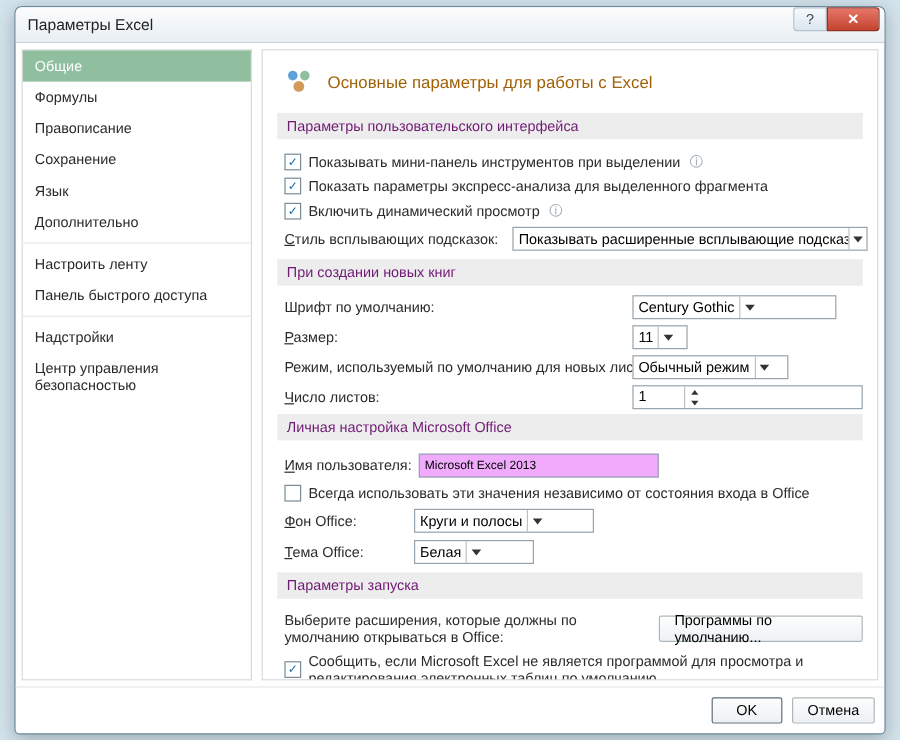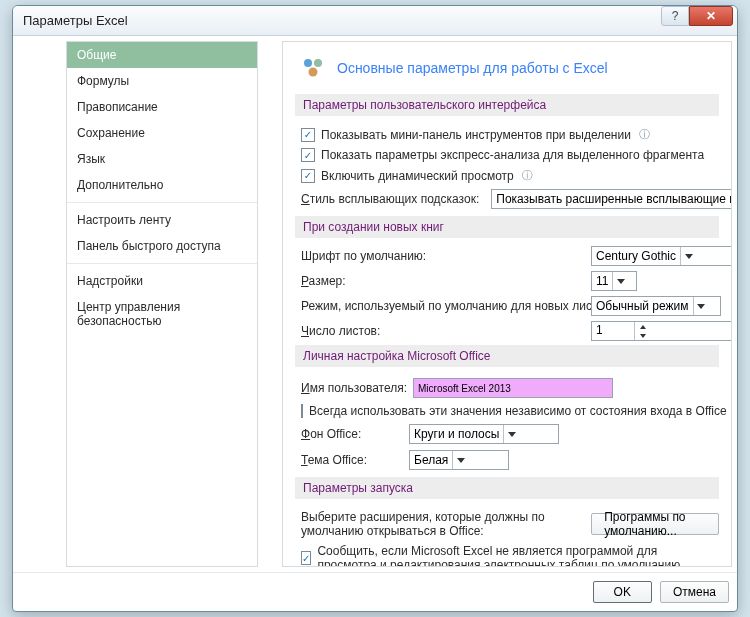--- a/index.html
+++ b/index.html
@@ -36,21 +36,21 @@
   display: flex; align-items: center; justify-content: center;
   font-size: 12px; color: #444;
 }
 .wbtn.help { width: 28px; border: 1px solid #b6c3cc; background: linear-gradient(#f6fafd,#dbe6ee); border-radius: 3px 0 0 3px; margin-top: -10px; height: 20px;}
 .wbtn.close {
   width: 44px; height: 20px;
   background: linear-gradient(#e77769,#c4442f);
   border: 1px solid #8c3426; border-radius: 0 3px 3px 0;
   color: #fff; font-weight: bold; margin-top: -10px;
 }
-.body { flex: 1; display: flex; padding: 5px; gap: 24px; overflow: hidden; margin-left: 48px; }
+.body { flex: 1; display: flex; padding: 5px; gap: 8px; overflow: hidden; }
 .sidebar {
   width: 192px;
   border: 1px solid #d7dbde;
   background: #fff;
 }
 .sidebar .item {
   padding: 6px 10px;
   color: #2b2b2b;
   cursor: pointer;
 }
@@ -64,21 +64,21 @@
   border: 1px solid #d7dbde;
   padding: 8px 12px 12px 12px;
   overflow: hidden;
   display: flex; flex-direction: column;
 }
 .heading {
   display: flex; align-items: center; gap: 10px;
   margin: 4px 0 8px 4px;
 }
 .heading .hicon { width: 28px; height: 28px; display: flex; align-items:center; justify-content:center; }
-.heading h2 { font-size: 14px; font-weight: normal; color: #3b82f6; }
+.heading h2 { font-size: 14px; font-weight: normal; color: #a16207; }
 .section-title {
   background: #ededed;
   color: #701a75;
   padding: 4px 8px;
   margin: 4px 0 8px 0;
   font-size: 12px;
 }
 .row { display: flex; align-items: center; margin: 3px 0 3px 6px; gap: 6px; }
 .chk { width: 14px; height: 14px; border: 1px solid #7a8a96; background: #fff; display: inline-flex; align-items:center; justify-content:center; font-size: 10px; color: #1a6fb0; }
 .chk.checked::after { content: "✓"; }

